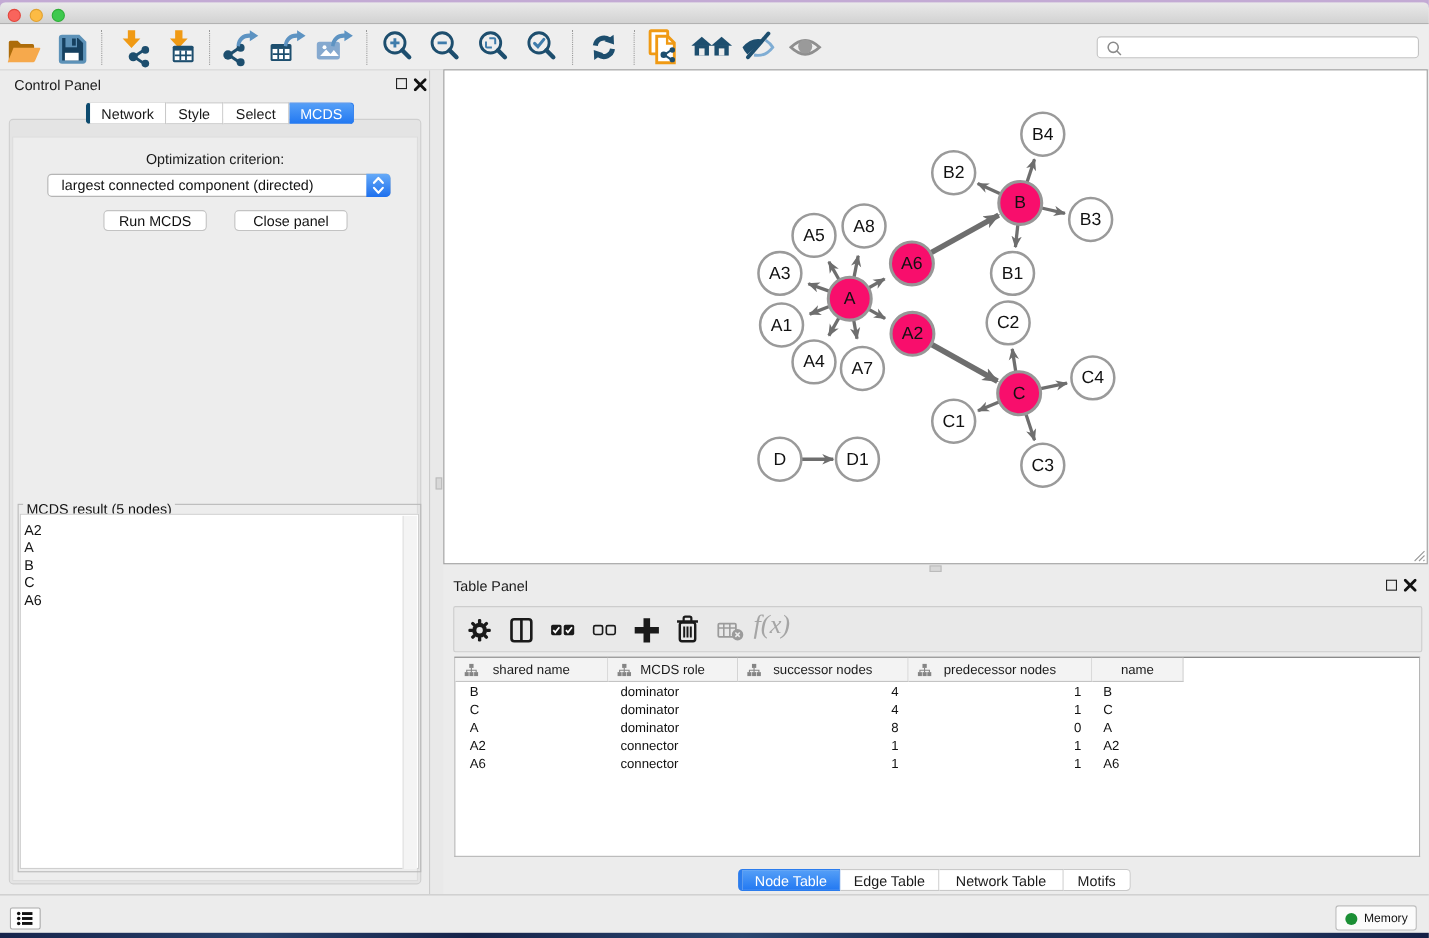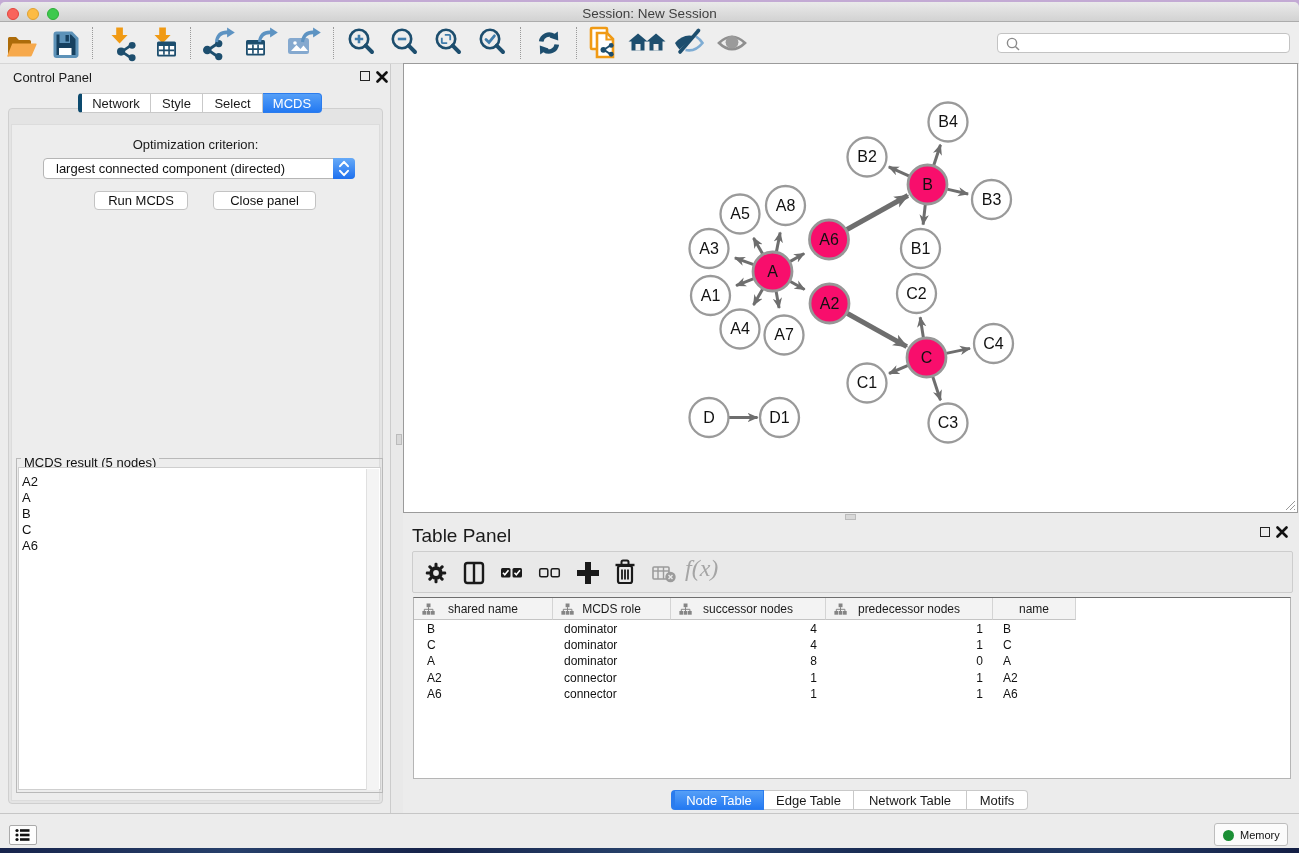--- a/index.html
+++ b/index.html
@@ -50,21 +50,21 @@
 #vgrab { left:396px; top:434px; width:6px; height:11px; background:#d8d8d8; border:1px solid #bbb; }
 
 #netwin { left:403px; top:63px; width:895px; height:450px; background:#fff; border:1px solid #9b9b9b; }
 #nettitle { position:absolute; left:0; top:0; width:100%; height:22px;
   background:linear-gradient(#ececec,#d8d8d8); border-bottom:1px solid #b2b2b2; }
 #nettitle .t { position:absolute; width:100%; text-align:center; top:4px; font-size:13px; color:#333; }
 #netgrip { position:absolute; right:1px; bottom:1px; width:12px; height:12px; }
 
 #hgrab { left:845px; top:514px; width:11px; height:6px; background:#d8d8d8; border:1px solid #bbb; }
 
-#tp-title { left:412px; top:525px; font-size:19px; color:#1a1a1a; }
+#tp-title { left:412px; top:525px; font-size:13px; color:#1a1a1a; }
 #tp-toolbar { left:412px; top:551px; width:881px; height:42px; background:#e9e9e9; border:1px solid #cdcdcd; border-radius:2px; }
 #tp-table { left:413px; top:597px; width:878px; height:182px; background:#fff; border:1px solid #b5b5b5; border-top:1px solid #6e6e6e; }
 .th { position:absolute; top:0; height:22px; background:#f3f3f3; border-right:1px solid #d4d4d4; border-bottom:1px solid #c4c4c4;
   font-size:12px; color:#1a1a1a; text-align:center; line-height:22px; }
 .hi { position:absolute; top:5px; }
 .td { position:absolute; font-size:12px; color:#111; height:16px; line-height:16px; }
 
 
 #statusbar { left:0; top:813px; width:1299px; height:35px; background:#ececec; border-top:1px solid #c6c6c6; }
 #listbtn { position:absolute; left:9px; top:11px; width:28px; height:20px; background:#fdfdfd; border:1px solid #aaa; border-radius:2px; }
@@ -73,21 +73,20 @@
 #membtn .mt { position:absolute; left:25px; top:5px; }
 </style>
 </head>
 <body>
 <div id="walltop" class="abs"></div>
 
 <div id="titlebar" class="abs">
   <div class="light" style="left:7px;background:#f9645c;border:0.5px solid #e2463d;"></div>
   <div class="light" style="left:27px;background:#fcbb44;border:0.5px solid #e0a131;"></div>
   <div class="light" style="left:47px;background:#3ec94e;border:0.5px solid #2eae38;"></div>
-  <div class="t">Session: New Session</div>
 </div>
 
 <div id="toolbar" class="abs">
   <div class="tsep" style="left:92px"></div>
   <div class="tsep" style="left:190px"></div>
   <div class="tsep" style="left:333px"></div>
   <div class="tsep" style="left:520px"></div>
   <div class="tsep" style="left:576px"></div>
 <svg style="position:absolute;left:2px;top:2px" width="38" height="38" viewBox="0 0 38 38">
       <path d="M6 33 V14.5 a1.5 1.5 0 0 1 1.5 -1.5 H14 l3 3 h10.5 a1.5 1.5 0 0 1 1.5 1.5 V22 H10 z" fill="#ad6c0a"></path>

